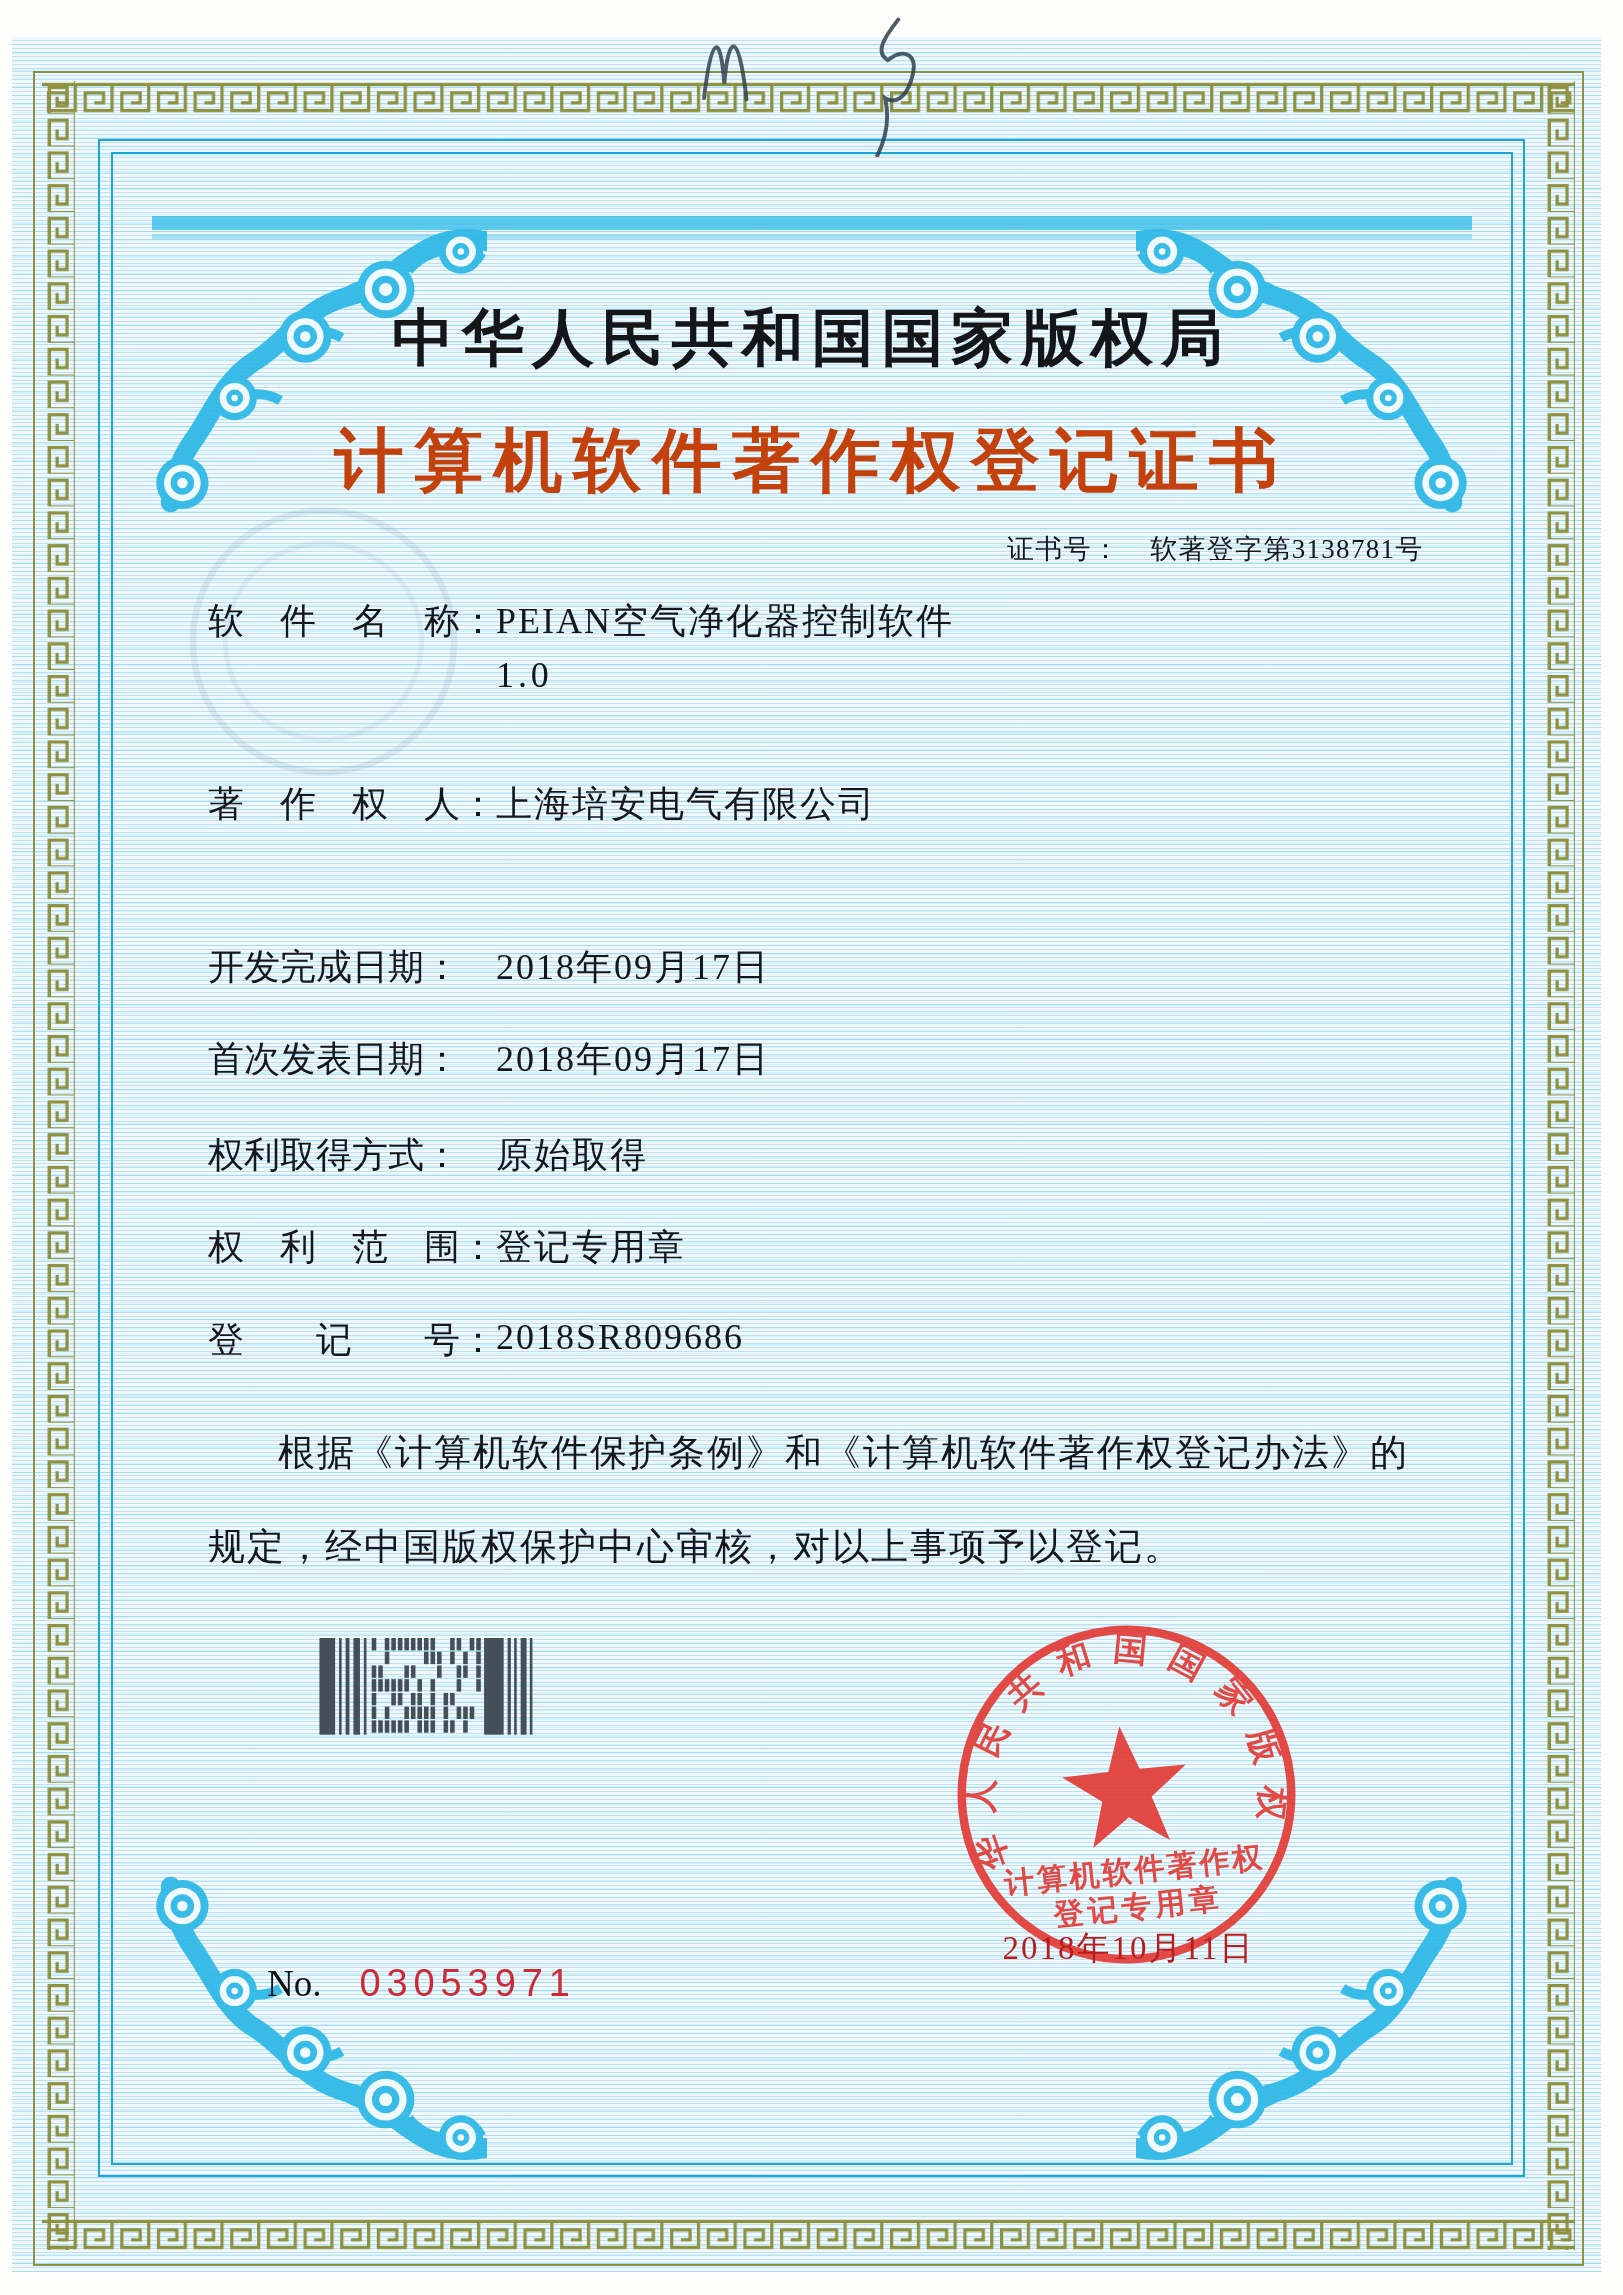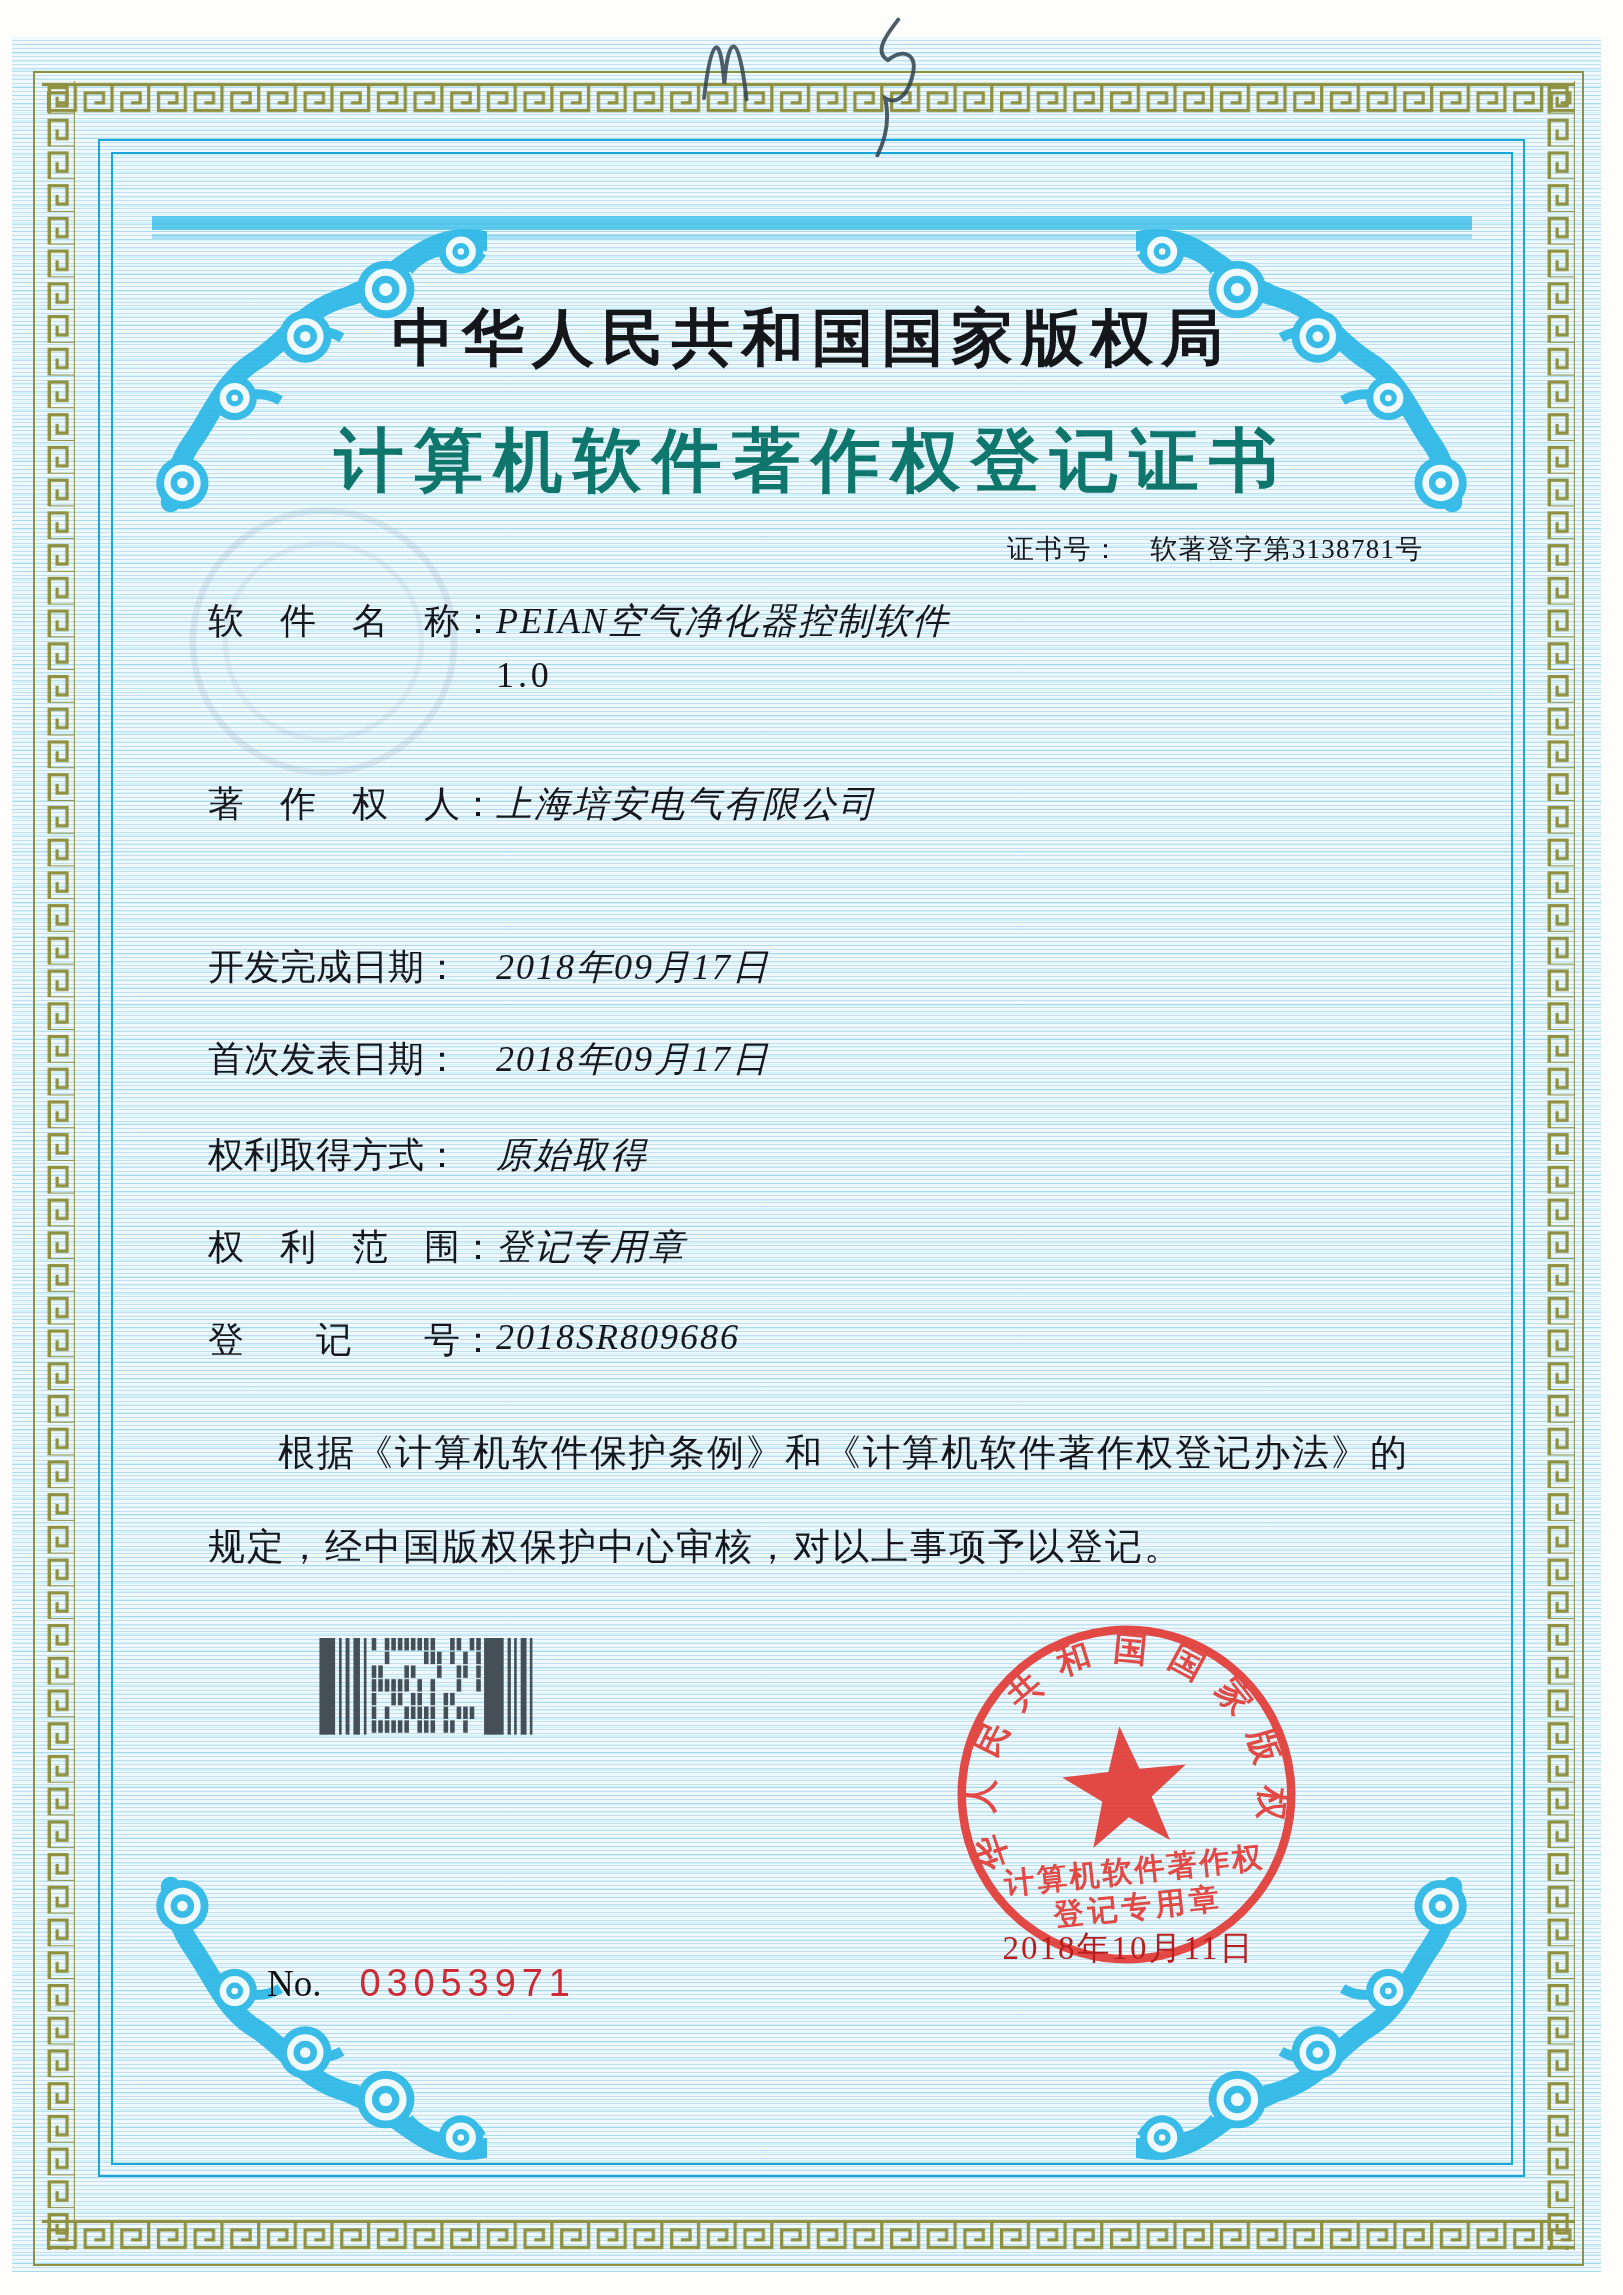--- a/index.html
+++ b/index.html
@@ -35,26 +35,26 @@
   .cyanband2{position:absolute;left:152px;top:234px;width:1320px;height:4.6px;background:#35bce8;opacity:.38;}
   .flourish{position:absolute;width:353px;height:308px;z-index:5;opacity:.95;}
   .fl-tl{left:134px;top:208px;}
   .fl-tr{left:1136px;top:208px;transform:scaleX(-1);}
   .fl-bl{left:134px;top:1873px;transform:scaleY(-1);}
   .fl-br{left:1136px;top:1873px;transform:scale(-1,-1);}
 
   .abs{position:absolute;text-align:right;}
   .t-center{left:0;right:0;text-align:center;}
   .title1{top:296px;font-size:62px;font-weight:700;letter-spacing:7.9px;color:#14161a;z-index:10;}
-  .title2{top:415px;font-size:69px;font-weight:700;letter-spacing:10.5px;color:#0f766e;z-index:10;}
+  .title2{top:415px;font-size:69px;font-weight:700;letter-spacing:10.5px;color:#c2410c;z-index:10;}
   .certno{top:531px;left:1007px;font-size:27px;letter-spacing:1.3px;z-index:10;white-space:nowrap;}
   .certno .gap{display:inline-block;width:30px;}
 
   .row{position:absolute;left:208px;font-size:36px;white-space:nowrap;z-index:10;}
-  .row .val{position:absolute;left:288px;top:0;letter-spacing:2px;font-style:italic;}
+  .row .val{position:absolute;left:288px;top:0;letter-spacing:2px;}
   .r0{top:597px;} .r0b{top:654px;left:496px;font-size:36px;z-index:10;letter-spacing:3.9px;}
   .r1{top:780px;} .r2{top:943px;} .r3{top:1035px;} .r4{top:1131px;} .r5{top:1223px;} .r6{top:1316px;}
 
   .st{position:absolute;font-size:37px;letter-spacing:2px;z-index:10;white-space:nowrap;}
   .st1{left:278px;top:1428px;} .st2{left:208px;top:1522px;}
 
   .barcode{position:absolute;left:319px;top:1638px;width:223px;height:98px;z-index:10;}
   .seal{position:absolute;left:950px;top:1618px;width:353px;height:353px;z-index:8;opacity:.92;}
   .issue-date{position:absolute;left:952px;top:1926px;width:353px;text-align:center;
     font-size:33px;letter-spacing:2px;color:#b91c1c;z-index:12;font-weight:500;}

